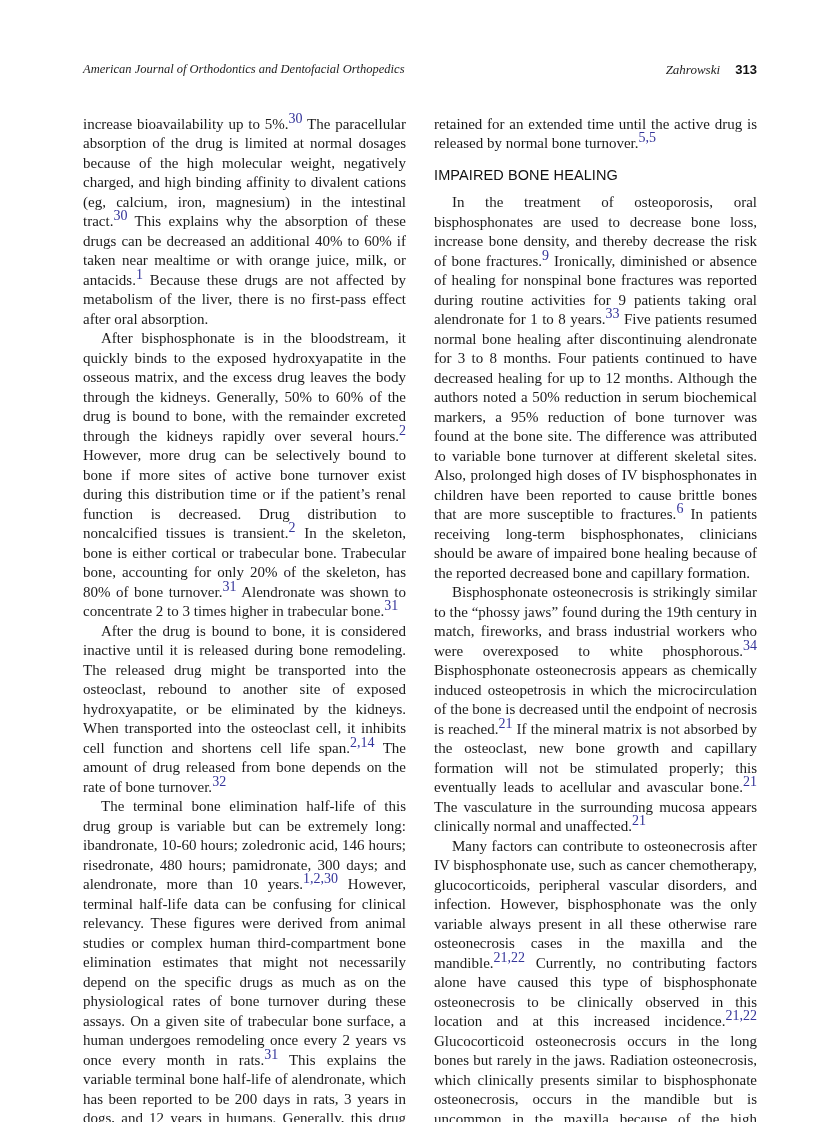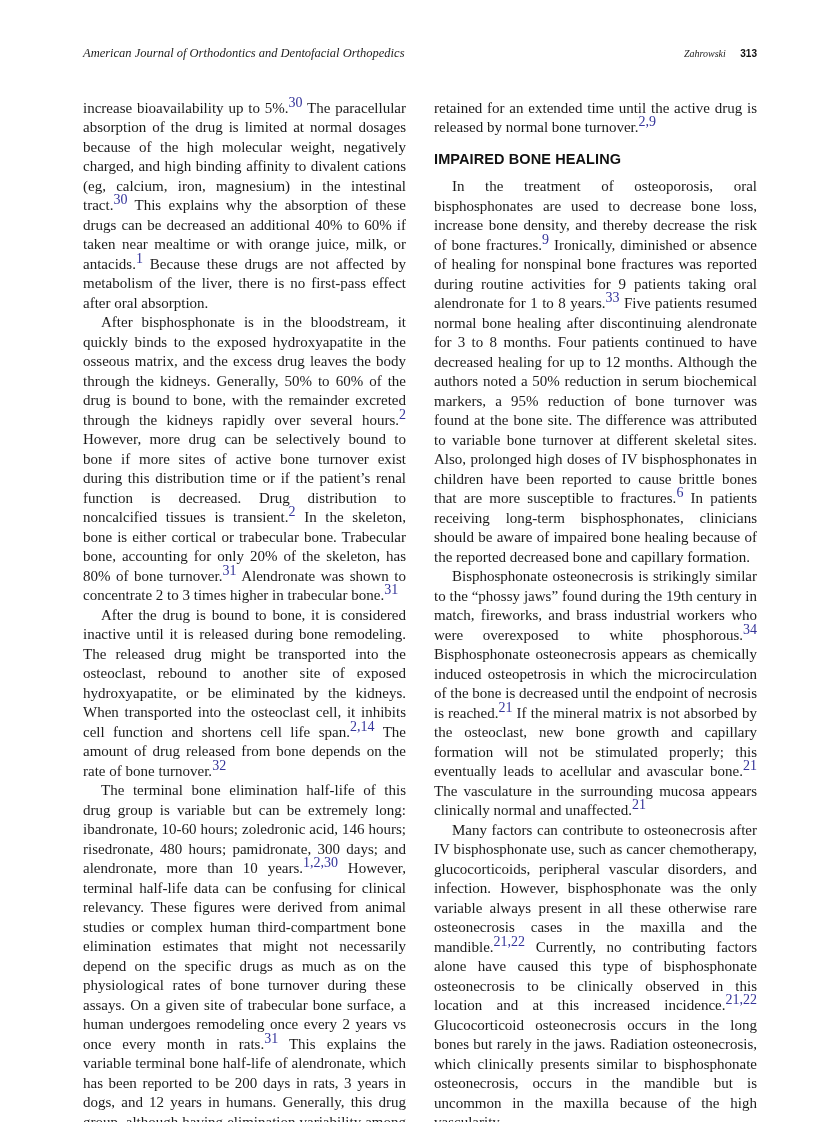--- a/index.html
+++ b/index.html
@@ -9,35 +9,35 @@
   }
   body {
     width: 838px; height: 1122px;
     font-family: "Liberation Serif", serif;
     color: #1b1b1b;
     overflow: hidden;
   }
   .page {
     position: relative;
     width: 838px; height: 1122px;
-    padding: 46px 81px 20px 83px;
+    padding: 62px 81px 20px 83px;
   }
   .page-header {
     display: flex;
     justify-content: space-between;
     align-items: flex-start;
   }
   .header-left {
     font-style: italic;
     font-size: 12.5px;
     line-height: 15.5px;
     color: #222222;
   }
   .header-right {
-    font-size: 10px;
+    font-size: 13px;
     white-space: nowrap;
     line-height: 15.5px;
   }
   .author-name { font-style: italic; color: #222222; }
   .page-number {
     font-style: normal;
     font-weight: bold;
     font-family: "Liberation Sans", sans-serif;
     margin-left: 12px;
     color: #111111;
@@ -53,21 +53,21 @@
     font-size: 15px;
     line-height: 19.5px;
     hyphens: auto;
     -webkit-hyphens: auto;
   }
   p.para { margin: 0; }
   p.indent { text-indent: 18px; }
   .section-heading {
     font-family: "Liberation Sans", sans-serif;
     font-size: 14.5px;
-    font-weight: bold;
+    font-weight: normal;
     color: #111111;
     text-align: left;
     margin: 12px 0 8px 0;
     letter-spacing: 0.1px;
   }
   sup.ref {
     color: #333399;
     font-size: 14px;
     line-height: 0;
     vertical-align: super;
@@ -89,20 +89,20 @@
   </header>
 
   <main class="columns">
     <div class="column" id="col-left">
         <p class="para">increase bioavailability up to 5%.<sup class="ref">30</sup> The paracellular absorption of the drug is limited at normal dosages because of the high molecular weight, negatively charged, and high binding affinity to divalent cations (eg, calcium, iron, magnesium) in the intestinal tract.<sup class="ref">30</sup> This explains why the absorption of these drugs can be decreased an additional 40% to 60% if taken near mealtime or with orange juice, milk, or antacids.<sup class="ref">1</sup> Because these drugs are not affected by metabolism of the liver, there is no first-pass effect after oral absorption.</p>
         <p class="para indent">After bisphosphonate is in the bloodstream, it quickly binds to the exposed hydroxyapatite in the osseous matrix, and the excess drug leaves the body through the kidneys. Generally, 50% to 60% of the drug is bound to bone, with the remainder excreted through the kidneys rapidly over several hours.<sup class="ref">2</sup> However, more drug can be selectively bound to bone if more sites of active bone turnover exist during this distribution time or if the patient’s renal function is decreased. Drug distribution to noncalcified tissues is transient.<sup class="ref">2</sup> In the skeleton, bone is either cortical or trabecular bone. Trabecular bone, accounting for only 20% of the skeleton, has 80% of bone turnover.<sup class="ref">31</sup> Alendronate was shown to concentrate 2 to 3 times higher in trabecular bone.<sup class="ref">31</sup></p>
         <p class="para indent">After the drug is bound to bone, it is considered inactive until it is released during bone remodeling. The released drug might be transported into the osteoclast, rebound to another site of exposed hydroxyapatite, or be eliminated by the kidneys. When transported into the osteoclast cell, it inhibits cell function and shortens cell life span.<sup class="ref">2,14</sup> The amount of drug released from bone depends on the rate of bone turnover.<sup class="ref">32</sup></p>
         <p class="para indent">The terminal bone elimination half-life of this drug group is variable but can be extremely long: ibandronate, 10-60 hours; zoledronic acid, 146 hours; risedronate, 480 hours; pamidronate, 300 days; and alendronate, more than 10 years.<sup class="ref">1,2,30</sup> However, terminal half-life data can be confusing for clinical relevancy. These figures were derived from animal studies or complex human third-compartment bone elimination estimates that might not necessarily depend on the specific drugs as much as on the physiological rates of bone turnover during these assays. On a given site of trabecular bone surface, a human undergoes remodeling once every 2 years vs once every month in rats.<sup class="ref">31</sup> This explains the variable terminal bone half-life of alendronate, which has been reported to be 200 days in rats, 3 years in dogs, and 12 years in humans. Generally, this drug group, although having elimination variability among its types, is presumed to be sequestered in bone as an inactive drug and</p>
       </div>
     <div class="column" id="col-right">
-        <p class="para">retained for an extended time until the active drug is released by normal bone turnover.<sup class="ref">2,9</sup></p>
+        <p class="para">retained for an extended time until the active drug is released by normal bone turnover.<sup class="ref">5,5</sup></p>
         <h2 class="section-heading">IMPAIRED BONE HEALING</h2>
         <p class="para indent">In the treatment of osteoporosis, oral bisphosphonates are used to decrease bone loss, increase bone density, and thereby decrease the risk of bone fractures.<sup class="ref">9</sup> Ironically, diminished or absence of healing for nonspinal bone fractures was reported during routine activities for 9 patients taking oral alendronate for 1 to 8 years.<sup class="ref">33</sup> Five patients resumed normal bone healing after discontinuing alendronate for 3 to 8 months. Four patients continued to have decreased healing for up to 12 months. Although the authors noted a 50% reduction in serum biochemical markers, a 95% reduction of bone turnover was found at the bone site. The difference was attributed to variable bone turnover at different skeletal sites. Also, prolonged high doses of IV bisphosphonates in children have been reported to cause brittle bones that are more susceptible to fractures.<sup class="ref">6</sup> In patients receiving long-term bisphosphonates, clinicians should be aware of impaired bone healing because of the reported decreased bone and capillary formation.</p>
         <p class="para indent">Bisphosphonate osteonecrosis is strikingly similar to the “phossy jaws” found during the 19th century in match, fireworks, and brass industrial workers who were overexposed to white phosphorous.<sup class="ref">34</sup> Bisphosphonate osteonecrosis appears as chemically induced osteopetrosis in which the microcirculation of the bone is decreased until the endpoint of necrosis is reached.<sup class="ref">21</sup> If the mineral matrix is not absorbed by the osteoclast, new bone growth and capillary formation will not be stimulated properly; this eventually leads to acellular and avascular bone.<sup class="ref">21</sup> The vasculature in the surrounding mucosa appears clinically normal and unaffected.<sup class="ref">21</sup></p>
         <p class="para indent">Many factors can contribute to osteonecrosis after IV bisphosphonate use, such as cancer chemotherapy, glucocorticoids, peripheral vascular disorders, and infection. However, bisphosphonate was the only variable always present in all these otherwise rare osteonecrosis cases in the maxilla and the mandible.<sup class="ref">21,22</sup> Currently, no contributing factors alone have caused this type of bisphosphonate osteonecrosis to be clinically observed in this location and at this increased incidence.<sup class="ref">21,22</sup> Glucocorticoid osteonecrosis occurs in the long bones but rarely in the jaws. Radiation osteonecrosis, which clinically presents similar to bisphosphonate osteonecrosis, occurs in the mandible but is uncommon in the maxilla because of the high vascularity.</p>
       </div>
   </main>
 </div>
 
 </body></html>

